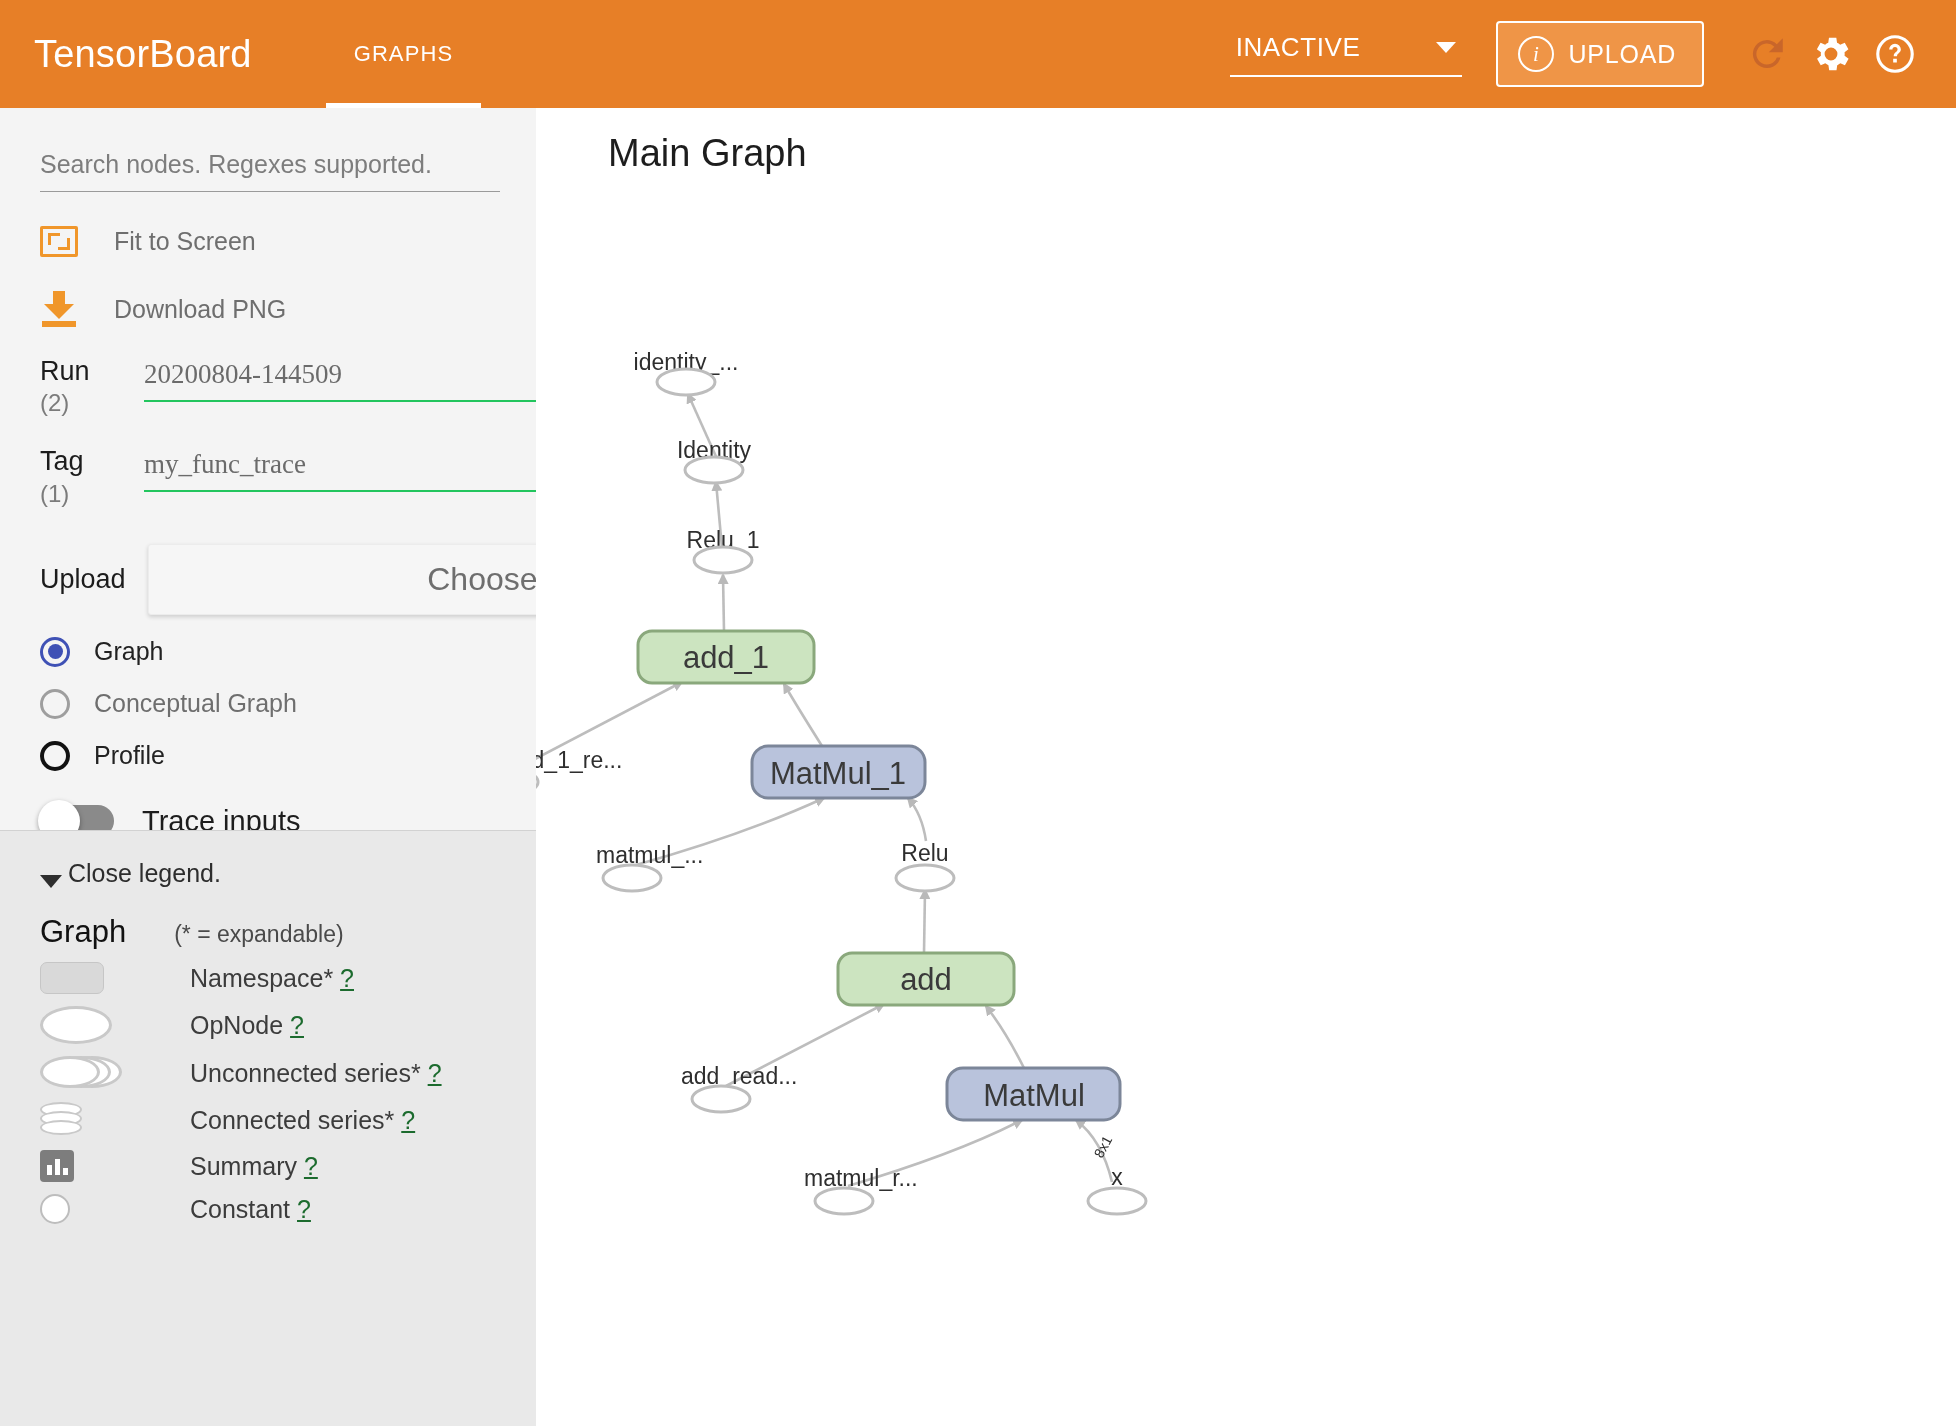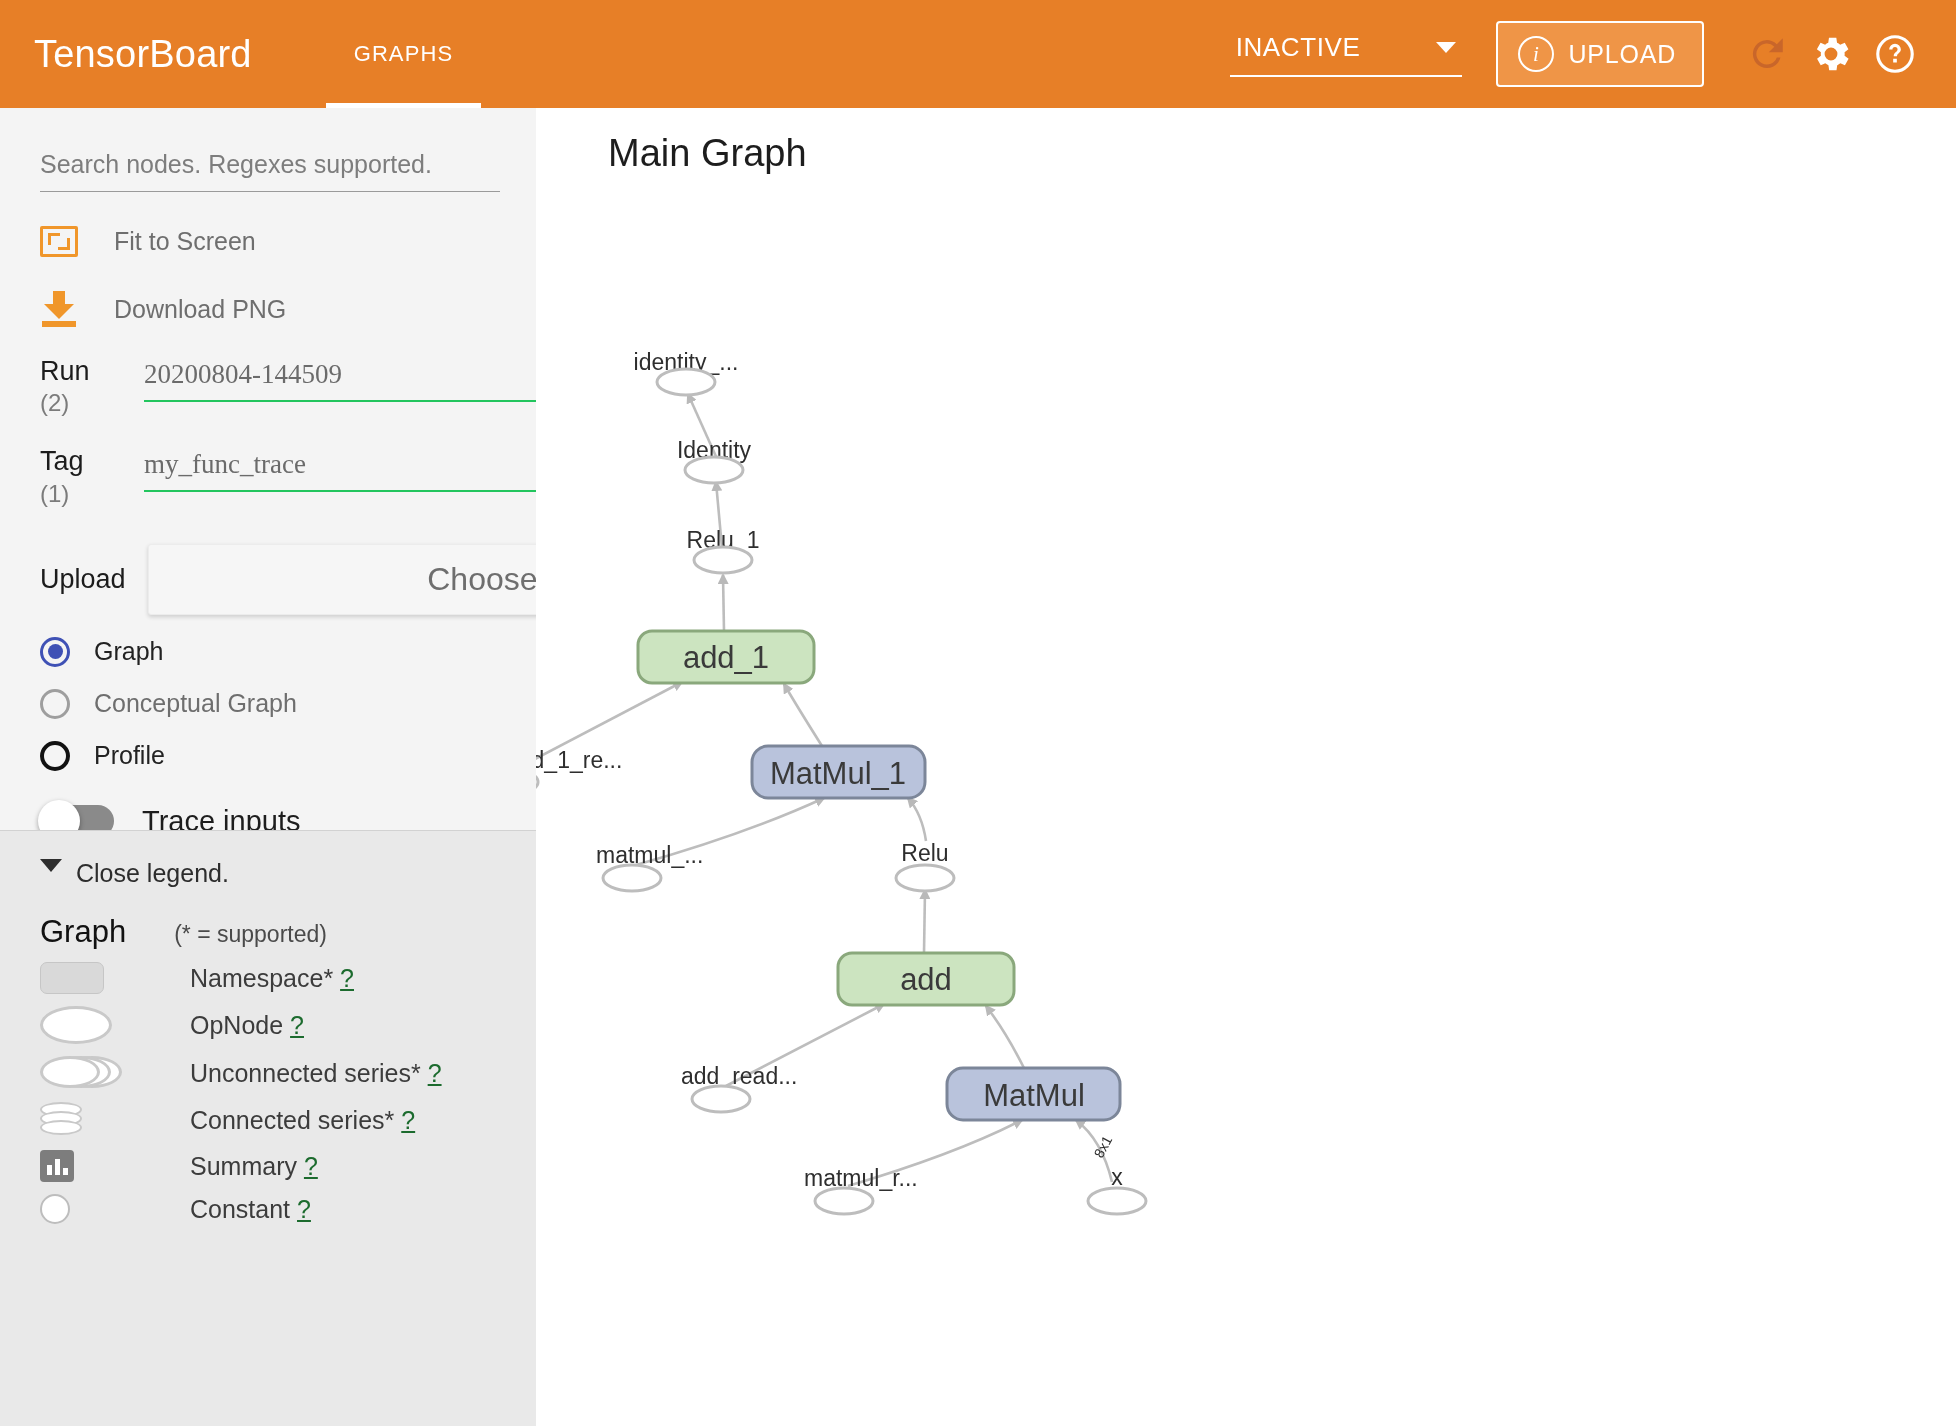--- a/index.html
+++ b/index.html
@@ -150,21 +150,21 @@
 
   .colorrow { display:flex; align-items:center; gap:20px; margin-top: 34px; }
   .colorrow .clabel { font-size: 29px; color:#1d1d1d; }
   .colorrow .structlbl { font-size: 23px; color:#333; }
 
   .legendpanel {
     position: absolute; left:0; top: 722px; width: 536px; height: 596px;
     background: #e9e9e9; border-top: 1px solid #d2d2d2;
     box-sizing: border-box; padding: 28px 40px 0 40px; overflow:hidden;
   }
-  .closelegend { display:flex; align-items:flex-start; gap:14px; cursor:pointer; }
+  .closelegend { display:flex; align-items:flex-end; gap:6px; cursor:pointer; }
   .chev-down {
     width: 0; height:0; border-left: 11px solid transparent;
     border-right: 11px solid transparent; border-top: 13px solid #2e2e2e;
   }
   .closelegend .lbl { font-size: 25px; color:#2d2d2d; }
   .legendhead { display:flex; align-items:baseline; gap:48px; margin-top: 26px; }
   .legendhead .g { font-size: 31px; color:#111; }
   .legendhead .exp { font-size: 23px; color:#4a4a4a; }
   .legrow { display:flex; align-items:center; margin-top: 12px; gap: 38px; }
   .legicon { width: 112px; flex:0 0 auto; display:flex; align-items:center; }
@@ -328,21 +328,21 @@
         </div>
       </div>
 
       <div class="legendpanel">
         <div class="closelegend">
           <span class="chev-down"></span>
           <span class="lbl">Close legend.</span>
         </div>
         <div class="legendhead">
           <span class="g">Graph</span>
-          <span class="exp">(* = supported)</span>
+          <span class="exp">(* = expandable)</span>
         </div>
 
         <div class="legrow">
           <span class="legicon">
               <span class="sw-namespace"></span>
             </span>
           <span class="legtext"><span>Namespace*</span> <span class="qm">?</span></span>
         </div>
         <div class="legrow">
           <span class="legicon">

